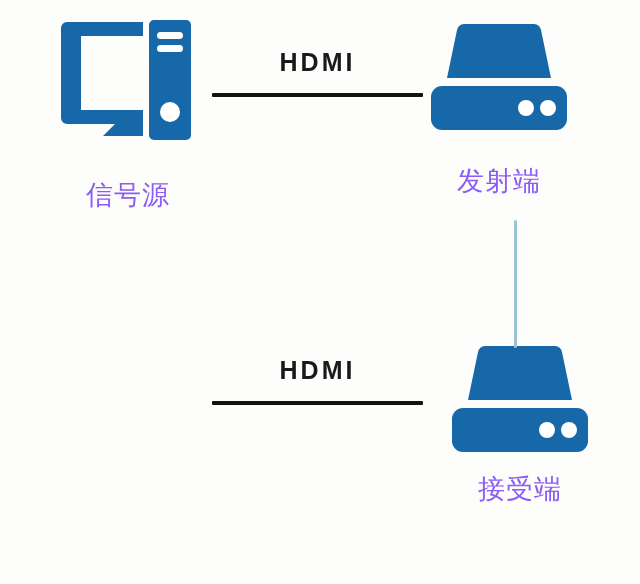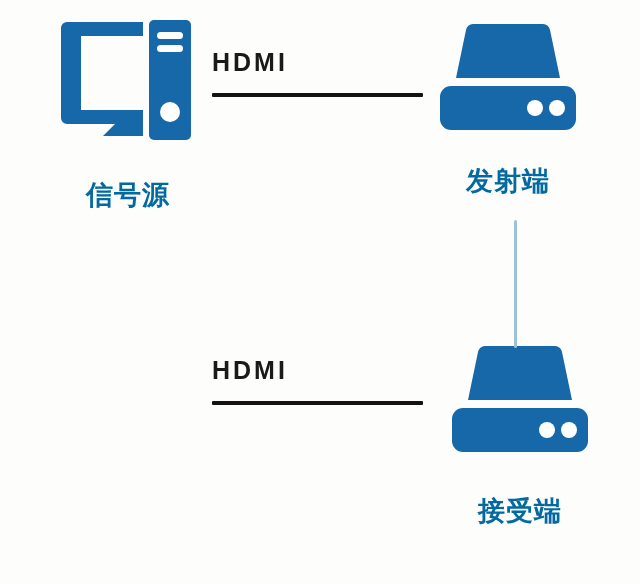--- a/index.html
+++ b/index.html
@@ -21,46 +21,46 @@
   .node {
     position: absolute;
     display: flex;
     flex-direction: column;
     align-items: center;
   }
   .node-icon {
     display: block;
   }
   .node-label {
-    font-weight: bold;
-    color: #0369a1;
+    font-weight: normal;
+    color: #8b5cf6;
     font-size: 27px;
     line-height: 1;
     letter-spacing: 1px;
     white-space: nowrap;
     text-align: right;
   }
 
   
   #node-source      { left: 38px;  top: 12px;  width: 180px; }
-  #node-transmitter { left: 418px; top: 20px;  width: 180px; }
+  #node-transmitter { left: 409px; top: 20px;  width: 180px; }
   #node-display     { left: 38px;  top: 340px; width: 180px; }
   #node-receiver    { left: 430px; top: 342px; width: 180px; }
 
   #node-source .node-label      { margin-top: 32px; }
   #node-transmitter .node-label { margin-top: 30px; }
   #node-display .node-label     { margin-top: 33px; }
-  #node-receiver .node-label    { margin-top: 38px; }
+  #node-receiver .node-label    { margin-top: 16px; }
 
   
   .link-h {
     position: absolute;
     display: flex;
     flex-direction: column;
-    align-items: flex-start;
+    align-items: center;
   }
   .link-h .link-label {
     font-size: 25px;
     font-weight: bold;
     color: #1a1a1a;
     letter-spacing: 3px;
     line-height: 1;
   }
   .link-h .link-line {
     margin-top: 18px;

